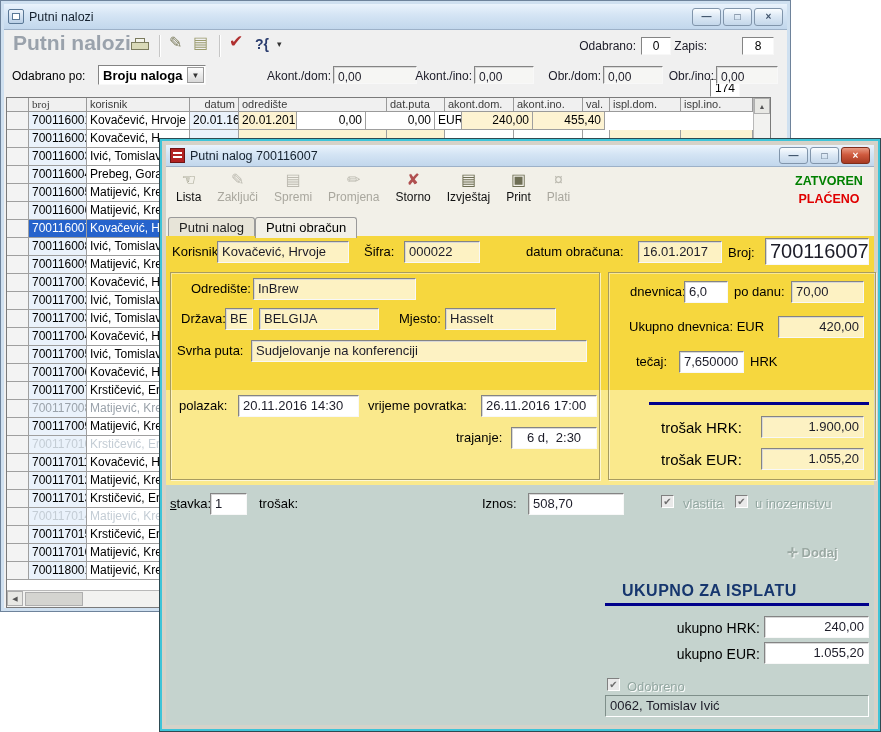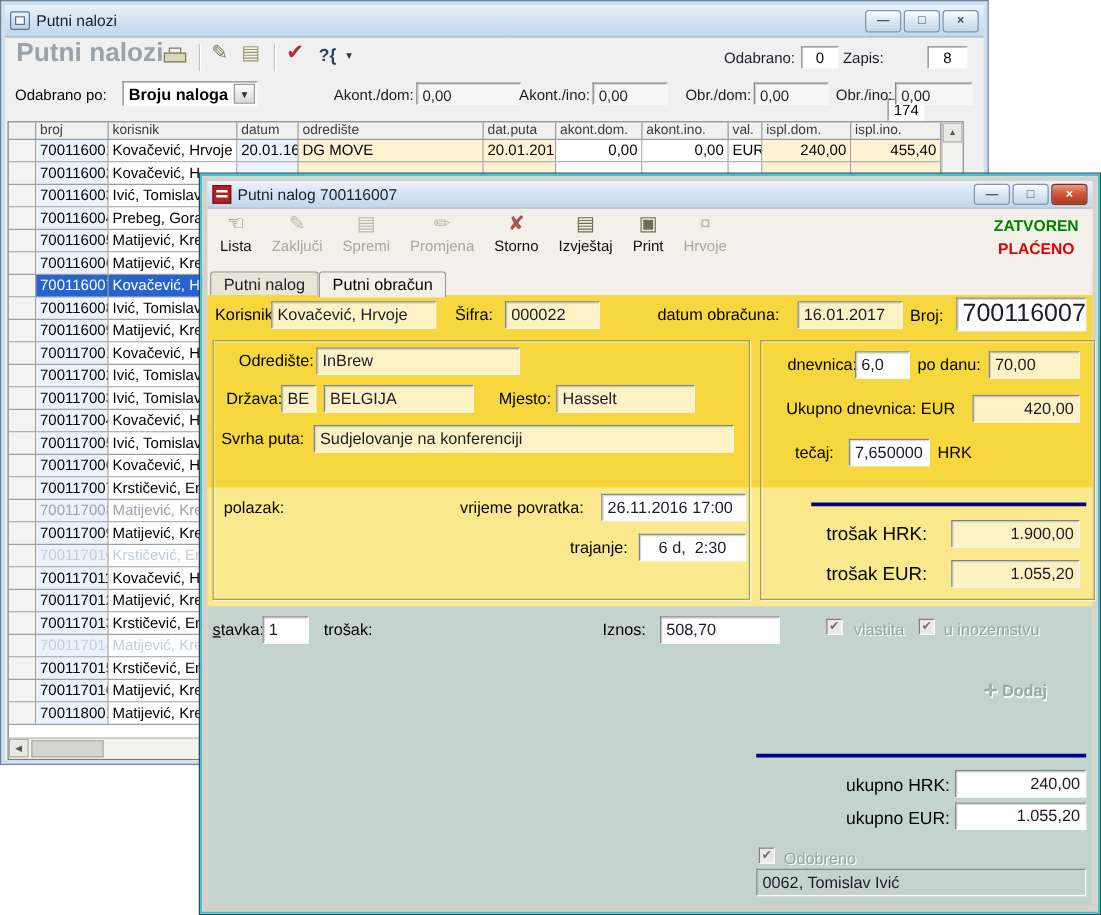--- a/index.html
+++ b/index.html
@@ -147,37 +147,36 @@
   <span class="abs flabel" style="left:500px; top:68px; width:100px;">Obr./dom:</span>
   <span class="abs sunken ffield field" style="left:602px; top:65px; width:60px; font-size:12px;">0,00</span>
   <span class="abs flabel" style="left:613px; top:68px; width:100px;">Obr./ino:</span>
   <span class="abs sunken ffield field" style="left:715px; top:65px; width:62px; font-size:12px;">0,00</span>
 
   
   <div class="abs lw-table">
     <div id="list-rows">
         <div class="lt-head">
           <div class="lt-hcell" style="width: 22px;"></div>
-          <div class="lt-hcell" style="width: 58px;">broj</div>
+          <div class="lt-hcell" style="width: 58px; font-family: Liberation Serif, serif;">broj</div>
           <div class="lt-hcell" style="width: 103px;">korisnik</div>
-          <div class="lt-hcell" style="width: 49px;">datum</div>
+          <div class="lt-hcell" style="width: 49px; text-align: right;">datum</div>
           <div class="lt-hcell" style="width: 148px;">odredište</div>
           <div class="lt-hcell" style="width: 58px;">dat.puta</div>
           <div class="lt-hcell" style="width: 69px;">akont.dom.</div>
           <div class="lt-hcell" style="width: 69px;">akont.ino.</div>
           <div class="lt-hcell" style="width: 27px;">val.</div>
           <div class="lt-hcell" style="width: 71px;">ispl.dom.</div>
           <div class="lt-hcell" style="width: 72px;">ispl.ino.</div>
         </div>
         <div class="lt-row">
           <div class="lt-cell" style="width: 22px; background: rgb(243, 243, 243);"></div>
           <div class="lt-cell" style="width: 58px; background: rgb(234, 242, 251);">700116001</div>
           <div class="lt-cell" style="width: 103px; background: rgb(255, 255, 255);">Kovačević, Hrvoje</div>
           <div class="lt-cell" style="width: 49px; background: rgb(234, 242, 251);">20.01.16</div>
-          <div class="lt-cell" style="width: 148px; background: rgb(253, 243, 210);">DG MOVE</div>
           <div class="lt-cell" style="width: 58px; background: rgb(253, 243, 210);">20.01.2016</div>
           <div class="lt-cell r" style="width: 69px; background: rgb(255, 255, 255);">0,00</div>
           <div class="lt-cell r" style="width: 69px; background: rgb(255, 255, 255);">0,00</div>
           <div class="lt-cell" style="width: 27px; background: rgb(255, 255, 255);">EUR</div>
           <div class="lt-cell r" style="width: 71px; background: rgb(253, 243, 210);">240,00</div>
           <div class="lt-cell r" style="width: 72px; background: rgb(253, 243, 210);">455,40</div>
         </div>
         <div class="lt-row">
           <div class="lt-cell" style="width: 22px; background: rgb(243, 243, 243);"></div>
           <div class="lt-cell" style="width: 58px; background: rgb(234, 242, 251);">700116002</div>
@@ -555,21 +554,21 @@
           <div class="tbtn">
             <span class="ico">▤</span>
             <span class="lab">Izvještaj</span>
           </div>
           <div class="tbtn">
             <span class="ico">▣</span>
             <span class="lab">Print</span>
           </div>
           <div class="tbtn dis">
             <span class="ico">¤</span>
-            <span class="lab">Hrvoje</span>
+            <span class="lab">Plati</span>
           </div>
         </div>
   <div class="status">
     <div id="status1" style="color: rgb(0, 128, 0);">ZATVOREN</div>
     <div id="status2" style="color: rgb(224, 0, 0);">PLAĆENO</div>
   </div>
 
   <div class="tabs">
     <span class="tab inactive">Putni nalog</span><span class="tab active">Putni obračun</span>
   </div>
@@ -590,20 +589,21 @@
       <span class="lbl" style="left:20px; top:8px;">Odredište:</span>
       <span class="ffld sunken cream field" style="left:82px; top:5px; width:163px;">InBrew</span>
       <span class="lbl" style="left:10px; top:38px;">Država:</span>
       <span class="ffld sunken cream field" style="left:54px; top:35px; width:28px;">BE</span>
       <span class="ffld sunken cream field" style="left:88px; top:35px; width:120px;">BELGIJA</span>
       <span class="lbl" style="left:228px; top:38px;">Mjesto:</span>
       <span class="ffld sunken cream field" style="left:274px; top:35px; width:111px;">Hasselt</span>
       <span class="lbl" style="left:6px; top:70px;">Svrha puta:</span>
       <span class="ffld sunken cream field" style="left:80px; top:67px; width:336px;">Sudjelovanje na konferenciji</span>
       <span class="lbl" style="left:8px; top:125px;">polazak:</span>
+      <span class="ffld sunken field" style="left:67px; top:122px; width:121px;">20.11.2016 14:30</span>
       <span class="lbl" style="left:197px; top:125px;">vrijeme povratka:</span>
       <span class="ffld sunken field" style="left:310px; top:122px; width:116px;">26.11.2016 17:00</span>
       <span class="lbl" style="left:285px; top:157px;">trajanje:</span>
       <span class="ffld sunken field c pre" style="left:340px; top:154px; width:86px;">6 d,  2:30</span>
     </div>
 
     <div class="grp" style="left:442px; top:36px; width:268px; height:208px;">
       <span class="lbl" style="left:21px; top:11px;">dnevnica:</span>
       <span class="ffld sunken field" style="left:75px; top:8px; width:44px;">6,0</span>
       <span class="lbl" style="left:125px; top:11px;">po danu:</span>
@@ -627,20 +627,21 @@
     <span class="lbl" style="left:93px; top:11px;">trošak:</span>
     <span class="lbl" style="left:316px; top:11px;">Iznos:</span>
     <span class="ffld sunken field" style="left:362px; top:8px; width:96px;">508,70</span>
     <span class="chk" style="left:495px; top:10px;">✔</span>
     <span class="lbl emboss" style="left:517px; top:11px;">vlastita</span>
     <span class="chk" style="left:569px; top:10px;">✔</span>
     <span class="lbl emboss" style="left:589px; top:11px;">u inozemstvu</span>
 
     <span class="dodaj" style="left:621px; top:60px;"><span>✛</span> <span>Dodaj</span></span>
 
+    <span class="heading-total" style="left:456px; top:97px;">UKUPNO ZA ISPLATU</span>
     <span class="navy-line" style="left:439px; top:118px; width:264px;"></span>
     <span class="lbl" style="left:480px; top:135px; width:114px; text-align:right; font-size:14px;">ukupno HRK:</span>
     <span class="ffld sunken field r" style="left:598px; top:131px; width:105px;">240,00</span>
     <span class="lbl" style="left:480px; top:161px; width:114px; text-align:right; font-size:14px;">ukupno EUR:</span>
     <span class="ffld sunken field r" style="left:598px; top:157px; width:105px;">1.055,20</span>
     <span class="chk" style="left:441px; top:193px;">✔</span>
     <span class="lbl emboss" style="left:461px; top:194px;">Odobreno</span>
     <span class="ffld approved-field field" style="left:439px; top:210px; width:264px; height:22px;">0062, Tomislav Ivić</span>
   </div>
 

